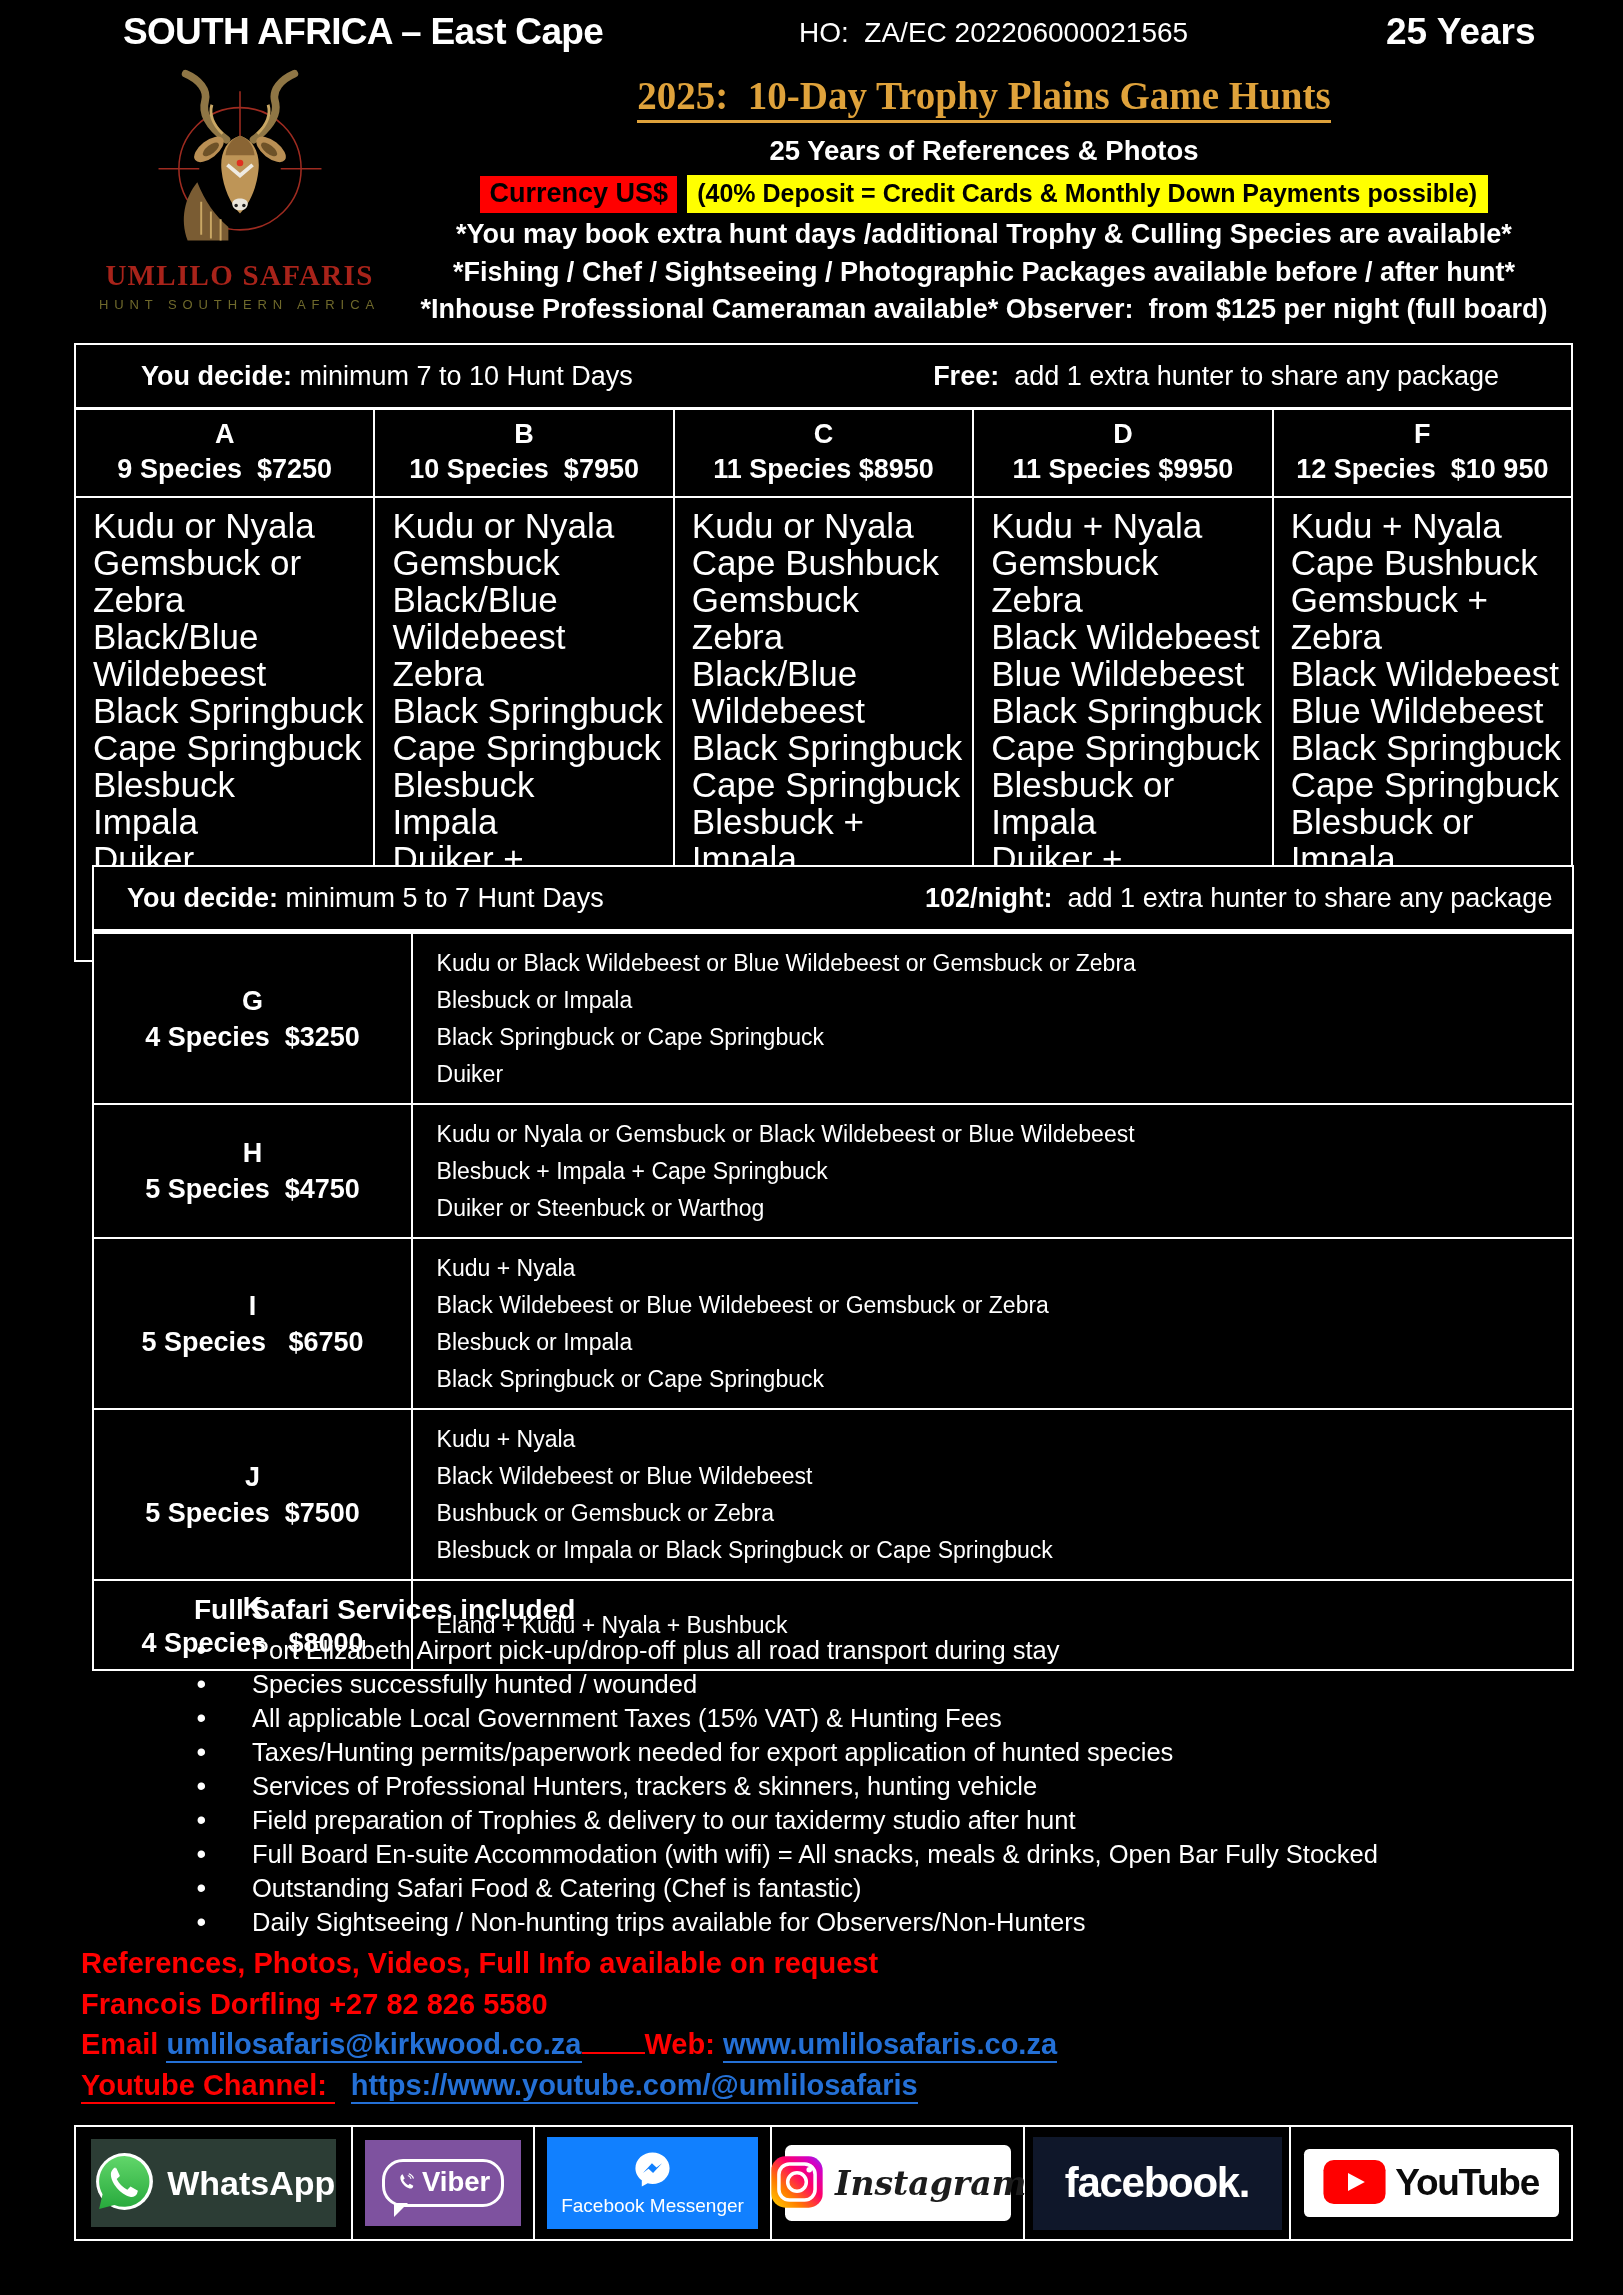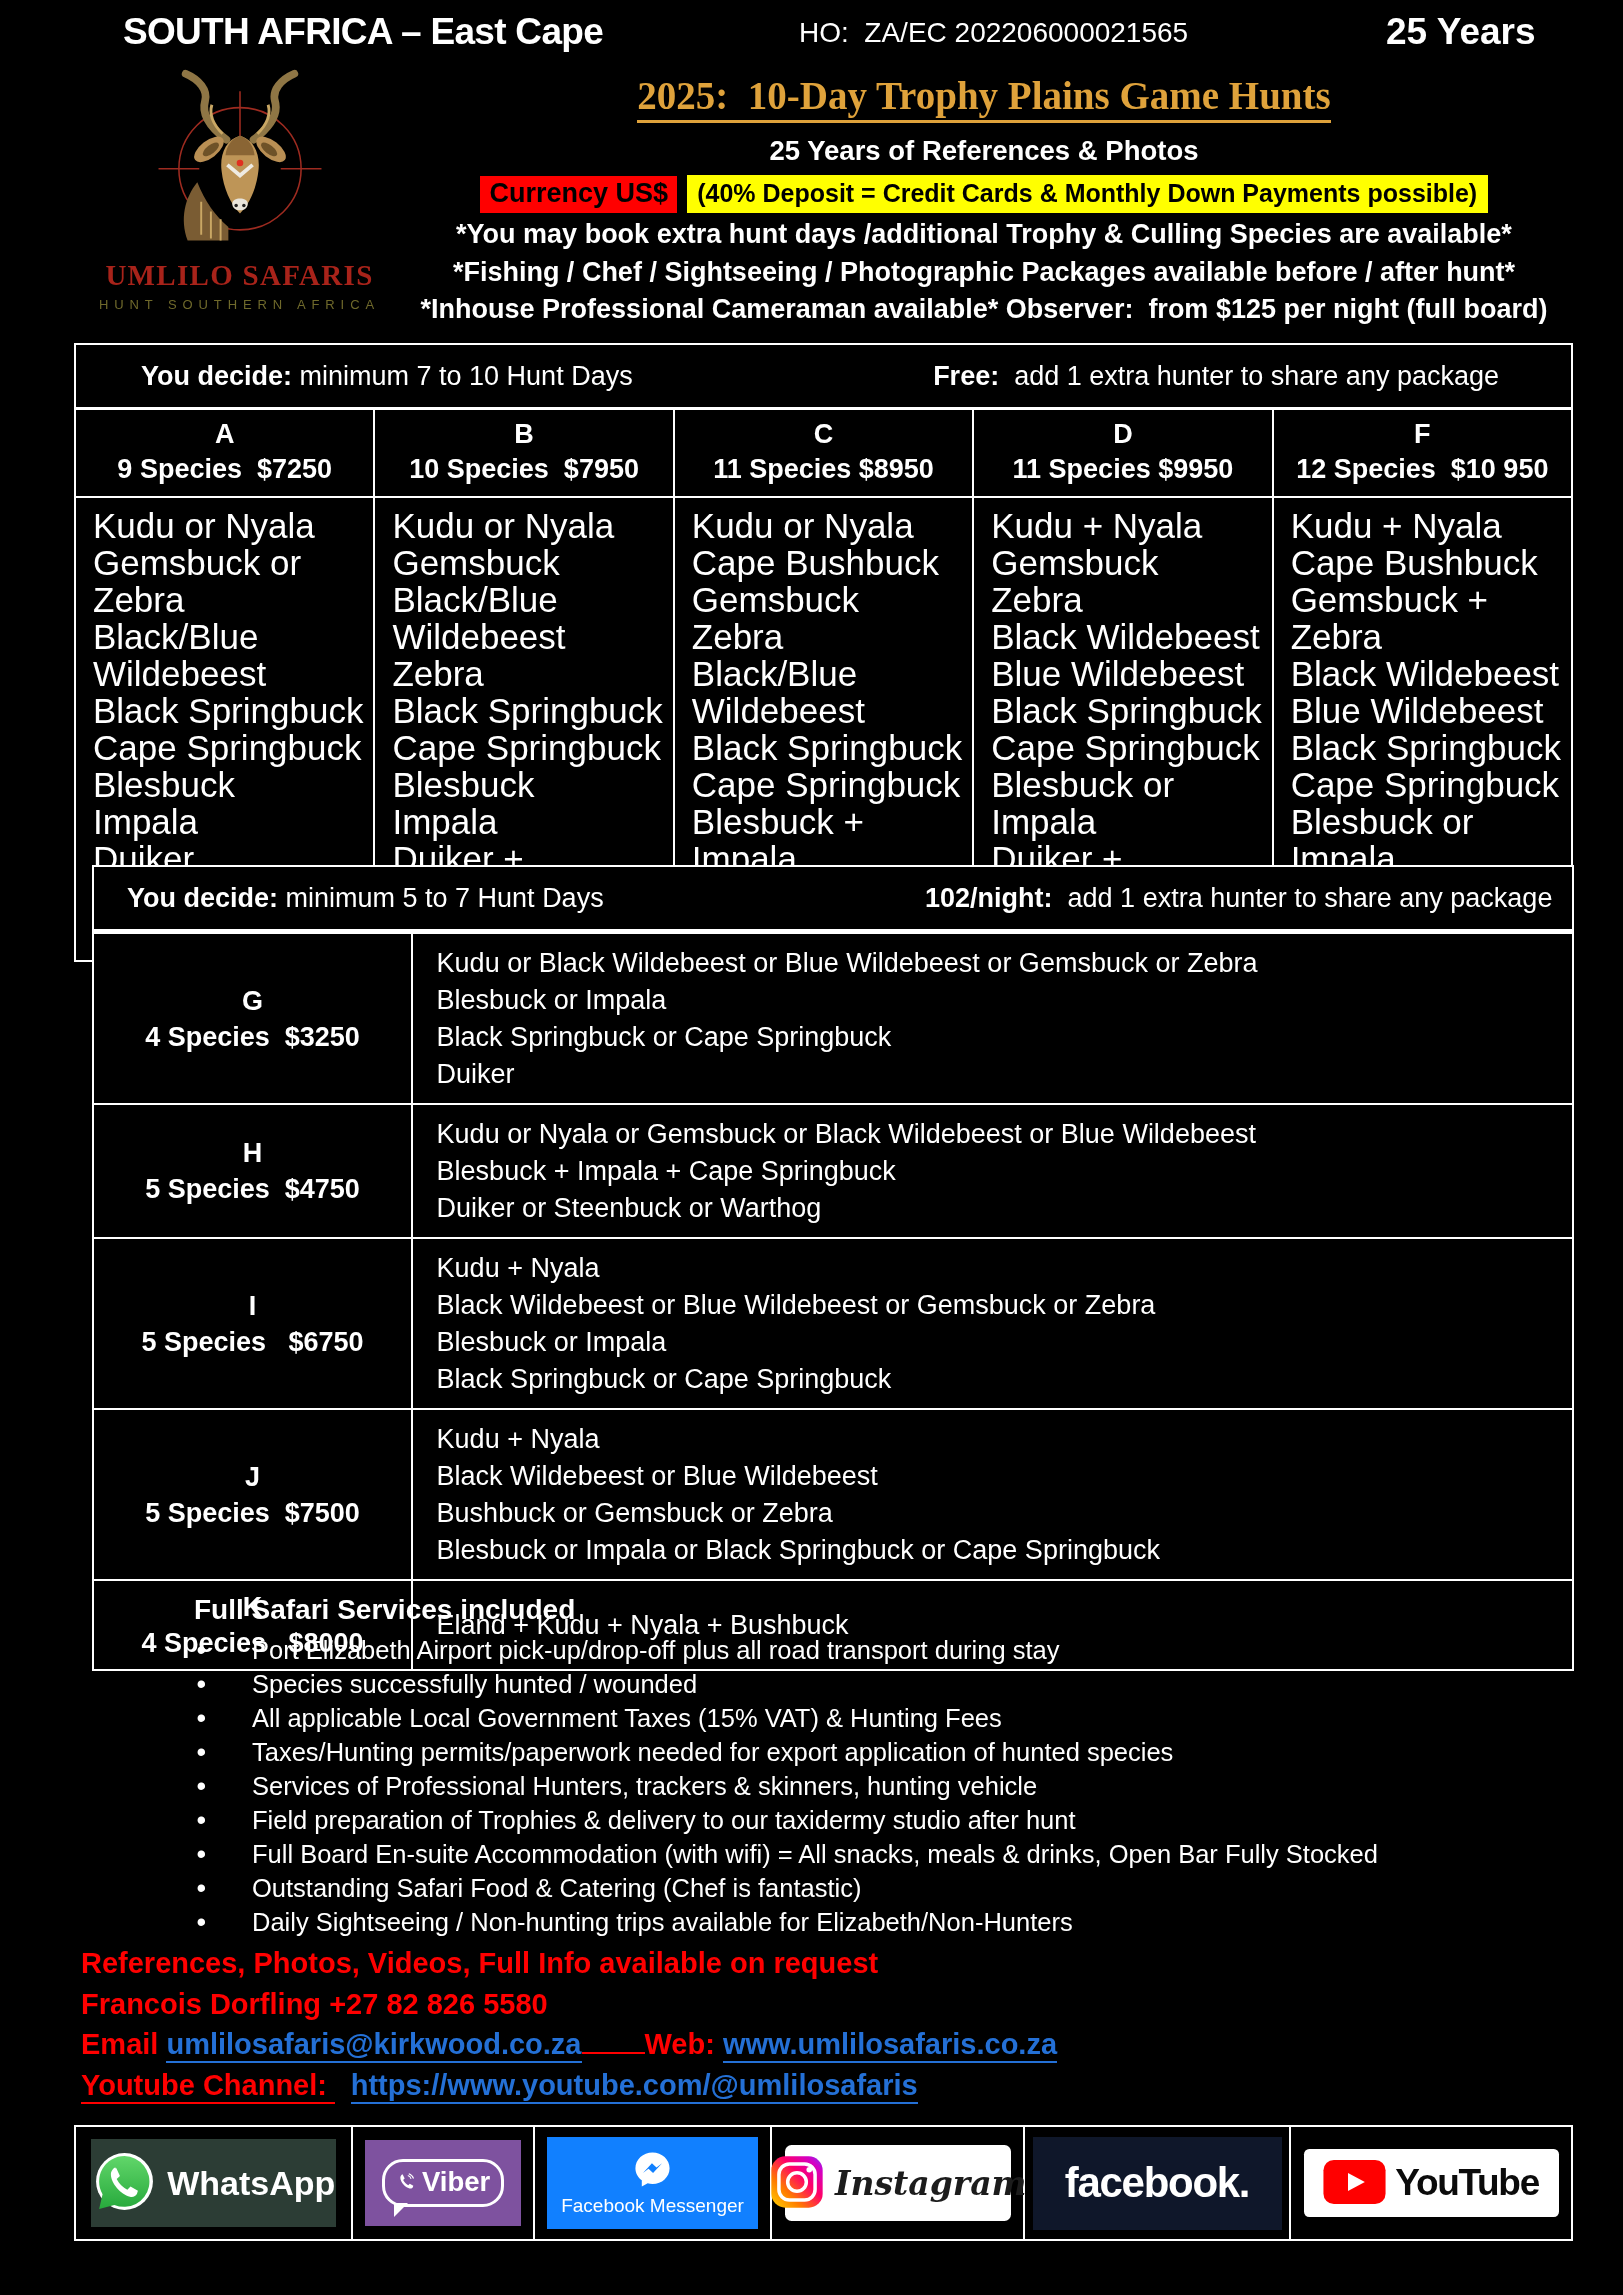--- a/index.html
+++ b/index.html
@@ -37,21 +37,21 @@
   .t1-col { flex: 1; border-right: 2.6px solid #fff; }
   .t1-col:last-child { border-right: none; }
   .t1-colhead { text-align: center; border-bottom: 2.6px solid #fff; padding: 6.5px 0 9.2px; font-weight: bold; font-size: 27px; line-height: 35px; }
   .t1-species { padding: 9.2px 3.9px 9.2px 17px; font-size: 35px; line-height: 37px; }
 
   
   .t2 { position: absolute; left: 92px; top: 865px; width: 1482px; border: 2.6px solid #fff; background: #000; }
   .t2 .t-head { padding: 15.7px 19.6px 15.7px 33px; }
   .t2-row { display: flex; border-top: 2.6px solid #fff; }
   .t2-left { width: 319px; border-right: 2.6px solid #fff; display: flex; flex-direction: column; justify-content: center; align-items: center; text-align: center; font-weight: bold; font-size: 27px; line-height: 36px; padding: 7.9px 0; }
-  .t2-right { flex: 1; display: flex; flex-direction: column; justify-content: center; padding: 10.5px 13px 10.5px 23.6px; font-size: 27px; line-height: 37px; }
+  .t2-right { flex: 1; display: flex; flex-direction: column; justify-content: center; padding: 10.5px 13px 10.5px 23.6px; font-size: 23px; line-height: 37px; }
 
   
   .services { position: absolute; left: 194px; top: 1594px; width: 1341px; }
   .svc-head { font-size: 28px; font-weight: bold; }
   .svc-list { margin-top: 11.8px; list-style: none; }
   .svc-list li { position: relative; font-size: 25.5px; line-height: 25.5px; margin-bottom: 8.5px; padding-left: 58px; }
   .svc-list li::before { content: "\2022"; position: absolute; left: 2.6px; top: -1.3px; font-size: 27.5px; }
 
   
   .contact { position: absolute; left: 81px; top: 1948px; width: 1439px; }
@@ -307,21 +307,21 @@
     <div class="svc-head" data-bind="services.heading">Full Safari Services included</div>
     <ul class="svc-list">
       <li data-bind="services.items.0">Port Elizabeth Airport pick-up/drop-off plus all road transport during stay</li>
       <li data-bind="services.items.1">Species successfully hunted / wounded</li>
       <li data-bind="services.items.2">All applicable Local Government Taxes (15% VAT) &amp; Hunting Fees</li>
       <li data-bind="services.items.3">Taxes/Hunting permits/paperwork needed for export application of hunted species</li>
       <li data-bind="services.items.4">Services of Professional Hunters, trackers &amp; skinners, hunting vehicle</li>
       <li data-bind="services.items.5">Field preparation of Trophies &amp; delivery to our taxidermy studio after hunt</li>
       <li data-bind="services.items.6">Full Board En-suite Accommodation (with wifi) = All snacks, meals &amp; drinks, Open Bar Fully Stocked</li>
       <li data-bind="services.items.7">Outstanding Safari Food &amp; Catering (Chef is fantastic)</li>
-      <li data-bind="services.items.8">Daily Sightseeing / Non-hunting trips available for Elizabeth/Non-Hunters</li>
+      <li data-bind="services.items.8">Daily Sightseeing / Non-hunting trips available for Observers/Non-Hunters</li>
     </ul>
   </div>
 
   <div class="contact">
     <div class="c-line" data-bind="contact.line1">References, Photos, Videos, Full Info available on request</div>
     <div class="c-line" data-bind="contact.line2">Francois Dorfling +27 82 826 5580</div>
     <div class="c-line">
       <span data-bind="contact.email_label">Email </span><span class="link" data-bind="contact.email">umlilosafaris@kirkwood.co.za</span><span class="gap-underline"></span><span data-bind="contact.web_label">Web: </span><span class="link" data-bind="contact.web">www.umlilosafaris.co.za</span>
     </div>
     <div class="c-line">

